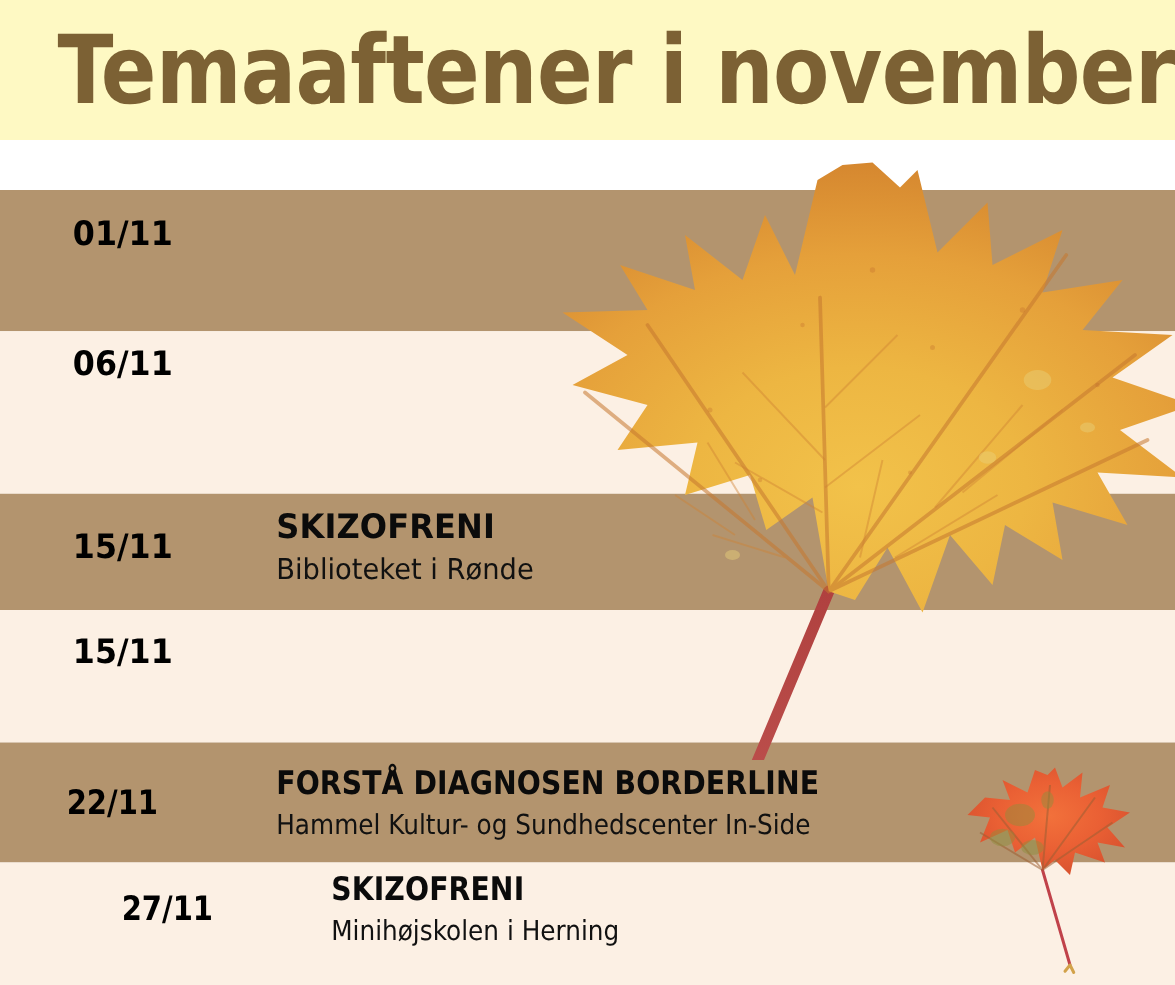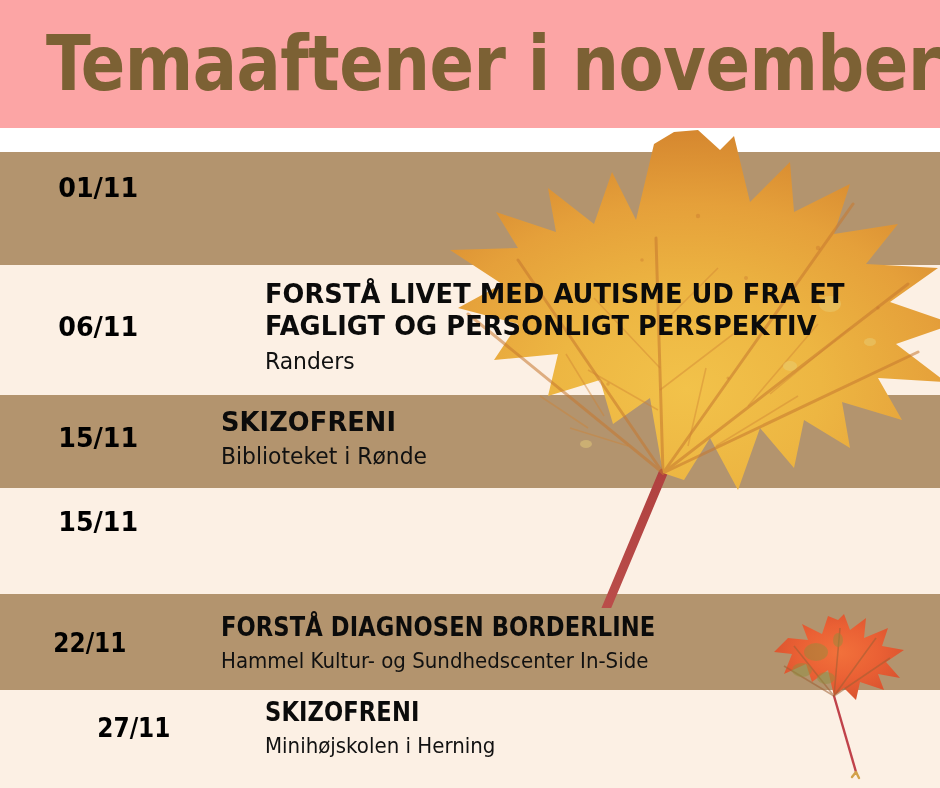--- a/index.html
+++ b/index.html
@@ -13,22 +13,22 @@
   .poster{
     position:relative;
     width:940px; height:788px;
     background:#ffffff;
     overflow:hidden;
   }
 
   
   .title-area{
     position:absolute;
-    left:0; top:0; width:940px; height:128px;
-    background:#fca5a5;
+    left:0; top:0; width:940px; height:112px;
+    background:#fef9c3;
     z-index:5;
     display:flex; align-items:center;
   }
   .poster-title{
     font-family:"DejaVu Sans Condensed","Liberation Sans Narrow","Liberation Sans", sans-serif;
     font-weight:700;
     font-size:76px;
     line-height:1;
     letter-spacing:-0.5px;
     color:#7c6134;
@@ -235,25 +235,20 @@
   </div>
 
   <div class="text-layer">
 
     <div class="row" style="top:174px;">
       <div class="date">01/11</div>
     </div>
 
     <div class="row" style="top:278px;gap:44px;">
       <div class="date">06/11</div>
-      <div class="info">
-        <div class="ev-title">FORSTÅ LIVET MED AUTISME UD FRA ET</div>
-        <div class="ev-title">FAGLIGT OG PERSONLIGT PERSPEKTIV</div>
-        <div class="ev-loc">Randers</div>
-      </div>
     </div>
 
     <div class="row" style="top:406px;">
       <div class="date">15/11</div>
       <div class="info">
         <div class="ev-title">SKIZOFRENI</div>
         <div class="ev-loc">Biblioteket i Rønde</div>
       </div>
     </div>
 

